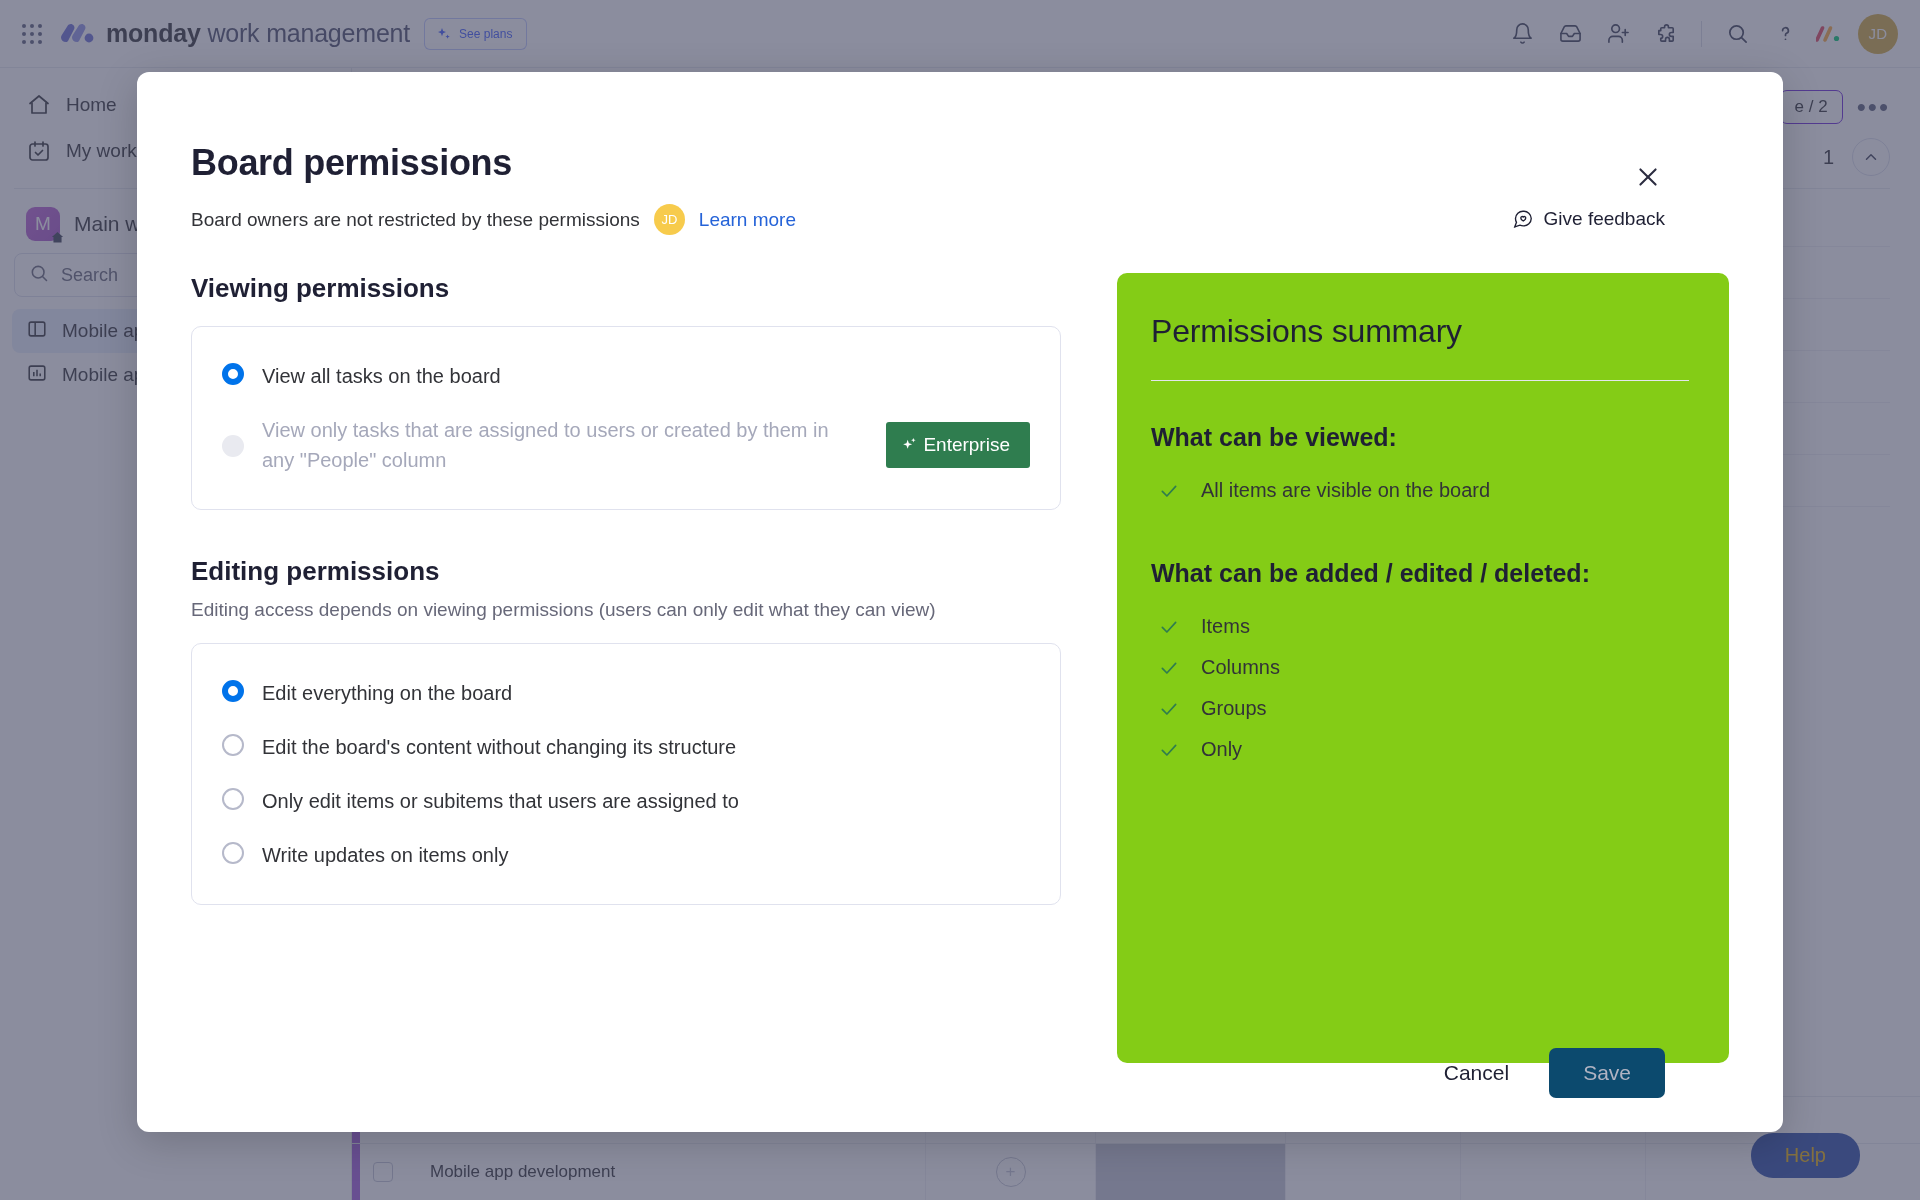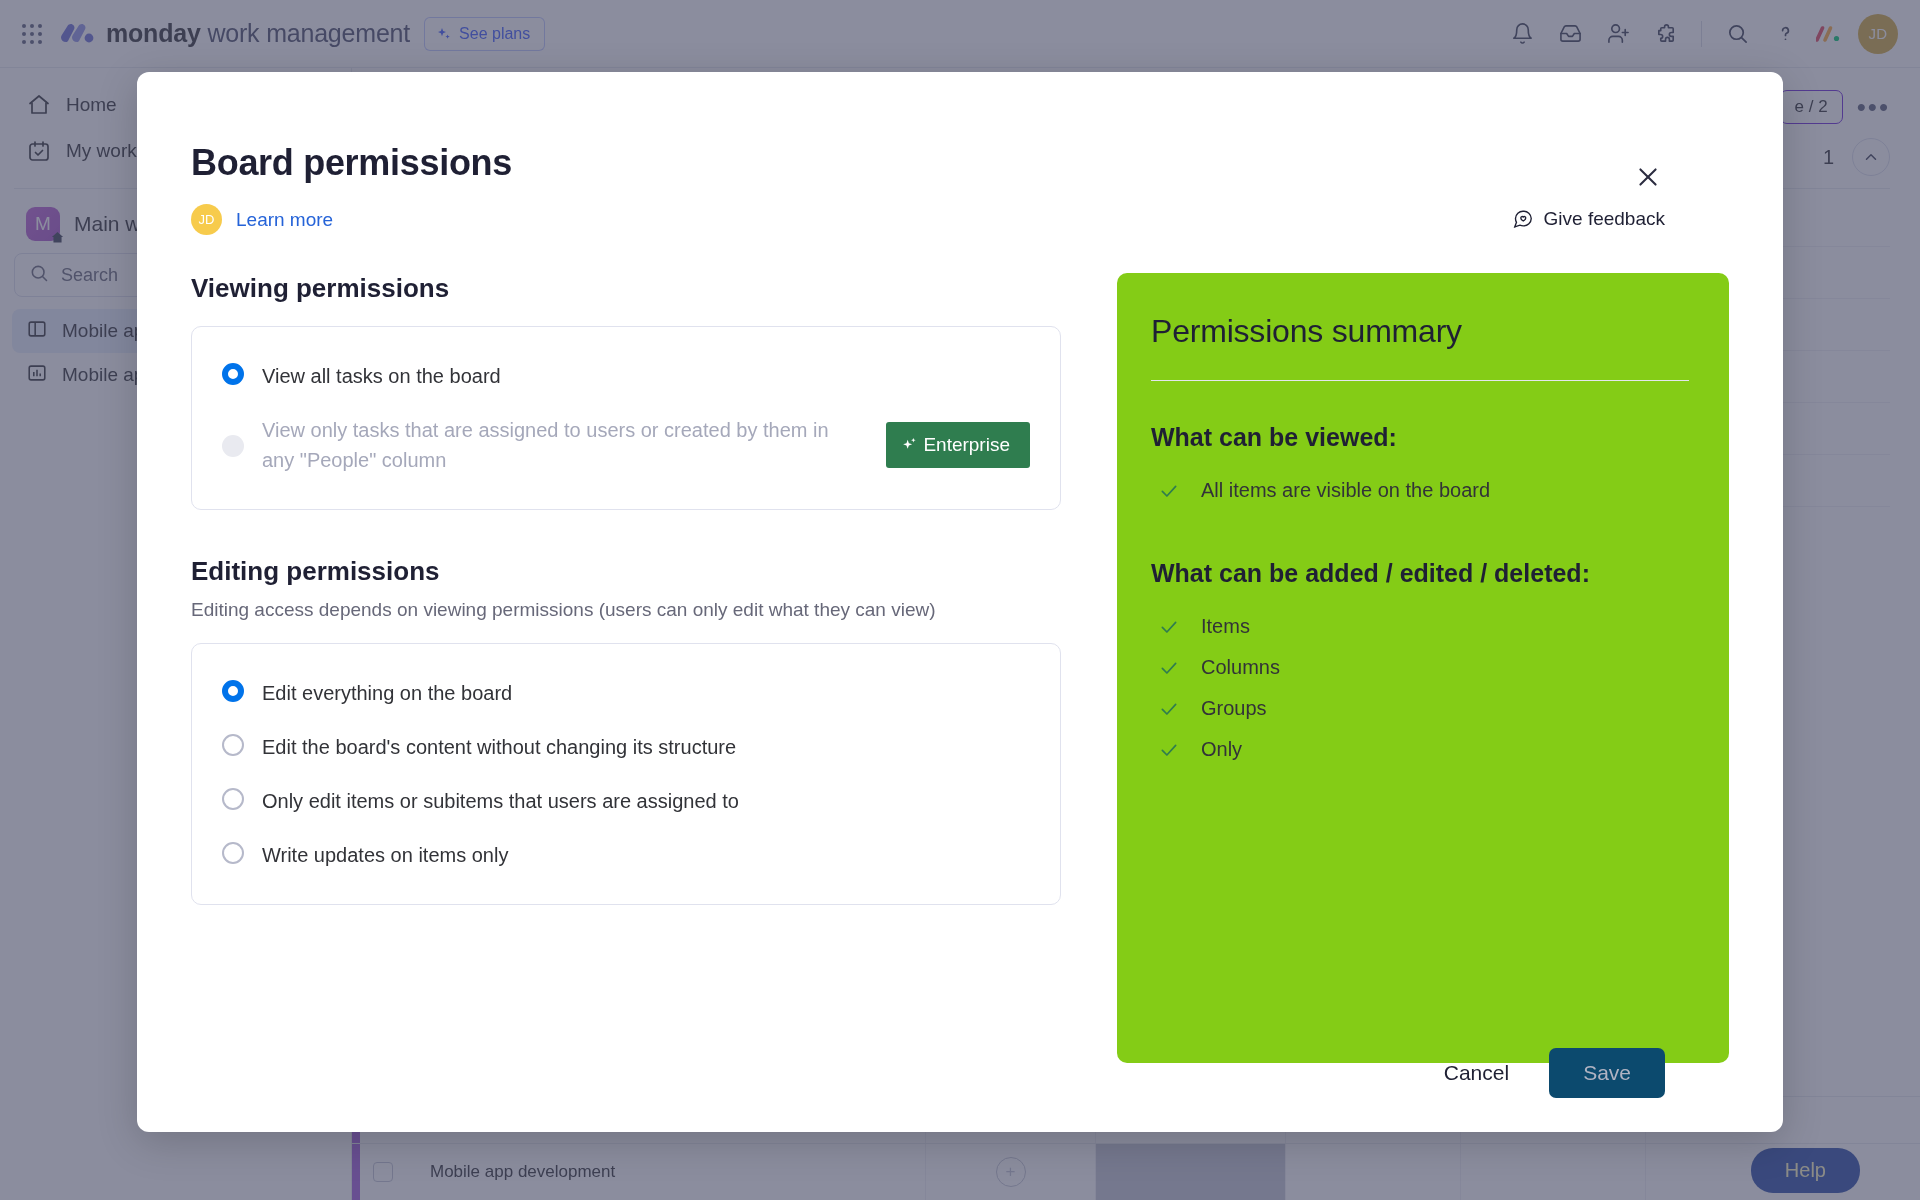--- a/index.html
+++ b/index.html
@@ -29,21 +29,21 @@
   .waffle i { width: 4px; height: 4px; border-radius: 50%; background: #5a5f7a; display: block; }
   .brand-logo { width: 34px; height: 26px; margin-right: 12px; flex: 0 0 auto; }
   .brand-text { font-size: 25px; color: #323338; letter-spacing: -0.2px; white-space: nowrap; }
   .brand-text b { font-weight: 700; }
   .brand-text span { font-weight: 400; color: #4b4e69; }
   .see-plans {
     margin-left: 14px;
     border: 1px solid #3d5afe55;
     border-radius: 6px;
     color: #3d5afe;
-    font-size: 16px;
+    font-size: 12px;
     padding: 7px 14px 7px 11px;
     display: flex; align-items: center; gap: 7px;
     cursor: pointer; background: #fff;
     white-space: nowrap;
   }
   .topbar-right { margin-left: auto; display: flex; align-items: center; gap: 10px; }
   .tb-icon {
     width: 38px; height: 38px; border-radius: 7px;
     display: flex; align-items: center; justify-content: center;
     cursor: pointer; color: #3c4055;
@@ -127,22 +127,22 @@
   .c-task.left { justify-content: flex-start; padding-left: 24px; }
   .c-person { width: 170px; flex: 0 0 auto; display: flex; align-items: center; justify-content: center; border-right: 1px solid #eef0f5; height: 100%; }
   .c-status { width: 190px; flex: 0 0 auto; display: flex; align-items: center; justify-content: center; gap: 8px; border-right: 1px solid #eef0f5; height: 100%; }
   .c-date { width: 175px; flex: 0 0 auto; display: flex; align-items: center; justify-content: center; gap: 8px; border-right: 1px solid #eef0f5; height: 100%; }
   .c-weeks { width: 185px; flex: 0 0 auto; display: flex; align-items: center; justify-content: center; gap: 8px; border-right: 1px solid #eef0f5; height: 100%; }
   .c-plus { width: 60px; flex: 0 0 auto; display: flex; align-items: center; justify-content: center; font-size: 24px; color: #5a5f7a; cursor: pointer; }
   .info-i { width: 17px; height: 17px; border: 1.4px solid #9a9db0; border-radius: 50%; font-size: 11px; display: inline-flex; align-items: center; justify-content: center; color: #9a9db0; cursor: pointer; }
   .status-chip { width: 190px; height: 100%; background: #c4c7d4; }
   .circ-ico { width: 30px; height: 30px; border-radius: 50%; border: 1.6px solid #c3c6d4; display: flex; align-items: center; justify-content: center; color: #c3c6d4; font-size: 17px; cursor: pointer; }
   .help-pill {
-    position: absolute; right: 60px; bottom: 7px;
-    background: #2b4ea8; color: #fef9c3; border-radius: 22px;
+    position: absolute; right: 60px; bottom: 22px;
+    background: #2b4ea8; color: #eab308; border-radius: 22px;
     padding: 11px 34px; font-size: 20px; cursor: pointer; z-index: 5;
   }
 
   
   #scrim {
     position: absolute; inset: 0;
     background: rgba(67, 71, 99, 0.62);
     z-index: 20;
   }
 
@@ -467,20 +467,21 @@
     <svg width="22" height="22" viewBox="0 0 24 24" fill="none" stroke="currentColor" stroke-width="1.5">
       <path d="M21 11.5a8.2 8.2 0 0 1-8.5 8 9.3 9.3 0 0 1-3.9-.8L3 20.5l1.9-4.9A8 8 0 0 1 3.8 11.5a8.2 8.2 0 0 1 8.5-8 8.2 8.2 0 0 1 8.7 8z"></path>
       <path d="M12.3 14.2s-2.7-1.7-2.7-3.4a1.5 1.5 0 0 1 2.7-.9 1.5 1.5 0 0 1 2.7.9c0 1.7-2.7 3.4-2.7 3.4z" stroke-linejoin="round"></path>
     </svg>
     <span>Give feedback</span>
   </div>
 
   <div class="modal-title">Board permissions</div>
 
   <div class="modal-subrow">
+    <span class="modal-sub">Board owners are not restricted by these permissions</span>
     <span class="sub-avatar">JD</span>
     <span class="learn-more">Learn more</span>
   </div>
 
   <div class="modal-body">
 
     <div class="col-left">
 
       <div class="sec-title">Viewing permissions</div>
       <div class="opt-card">

